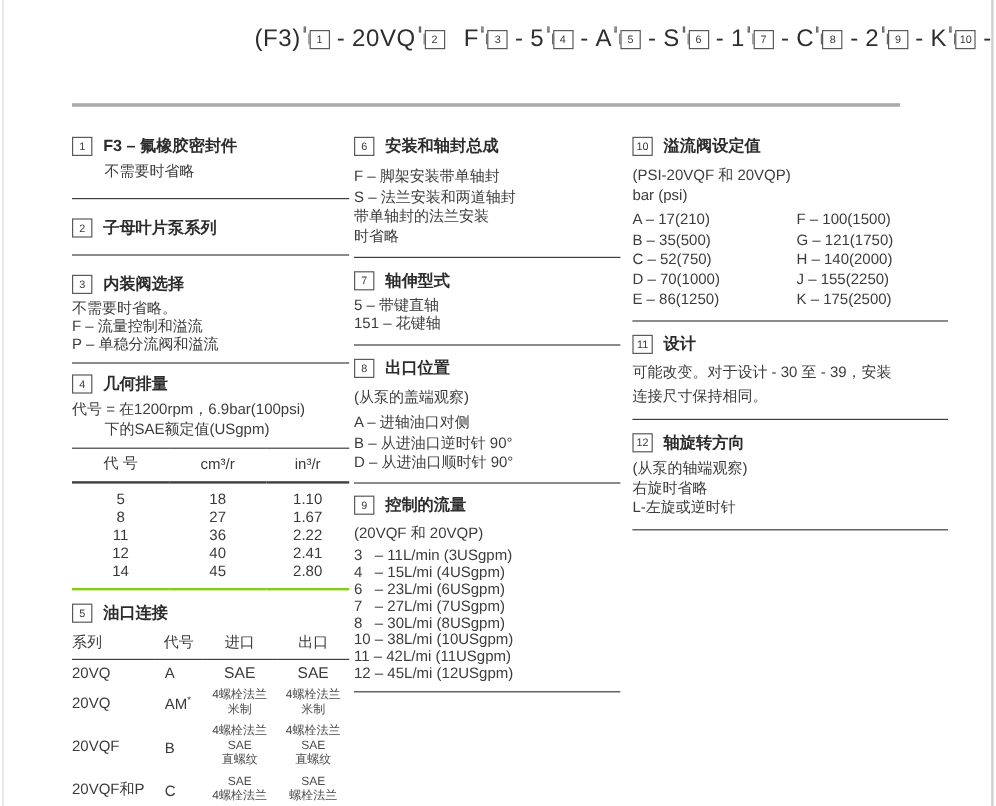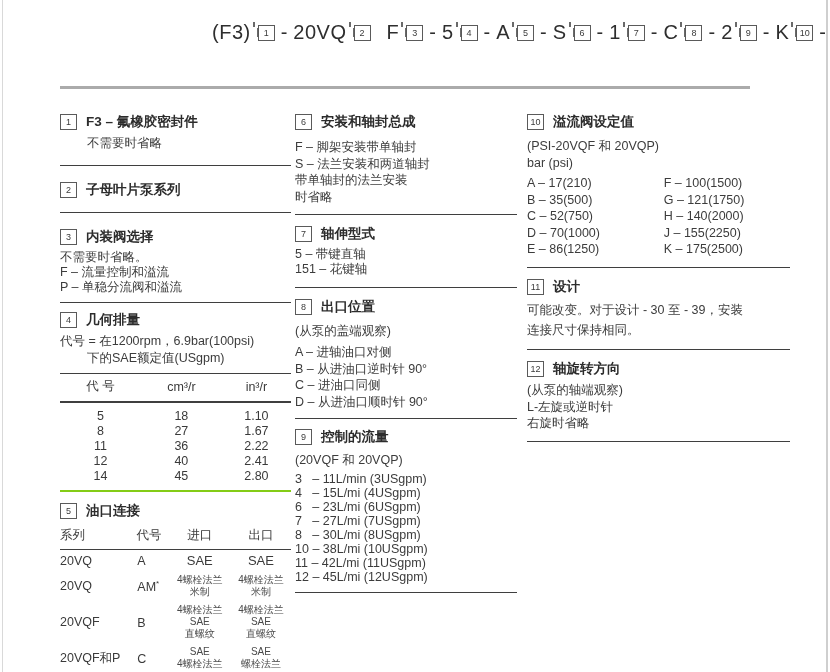--- a/index.html
+++ b/index.html
@@ -330,21 +330,20 @@
     <div class="rule mt9 mb10"></div>
 
     <div>
       <div class="sec-header" style="margin-bottom:7px;">
         <span class="num-box">8</span>
         <span class="sec-title">出口位置</span>
       </div>
       <div class="line gap-after">(从泵的盖端观察)</div>
       <div class="line">A – 进轴油口对侧</div>
       <div class="line">B – 从进油口逆时针 90°</div>
-      <div class="line">C – 进油口同侧</div>
       <div class="line">D – 从进油口顺时针 90°</div>
     </div>
     <div class="rule mt8 mb9"></div>
 
     <div class="vtight">
       <div class="sec-header" style="margin-bottom:7px;">
         <span class="num-box">9</span>
         <span class="sec-title">控制的流量</span>
       </div>
       <div class="line gap-after">(20VQF 和 20VQP)</div>
@@ -396,18 +395,18 @@
       <div class="line">连接尺寸保持相同。</div>
     </div>
     <div class="rule mt9 mb10"></div>
 
     <div>
       <div class="sec-header">
         <span class="num-box">12</span>
         <span class="sec-title">轴旋转方向</span>
       </div>
       <div class="line">(从泵的轴端观察)</div>
+      <div class="line">右旋时省略</div>
       <div class="line">L-左旋或逆时针</div>
-      <div class="line">右旋时省略</div>
     </div>
     <div class="rule mt9"></div>
   </div>
 </div>
 
 </body></html>

